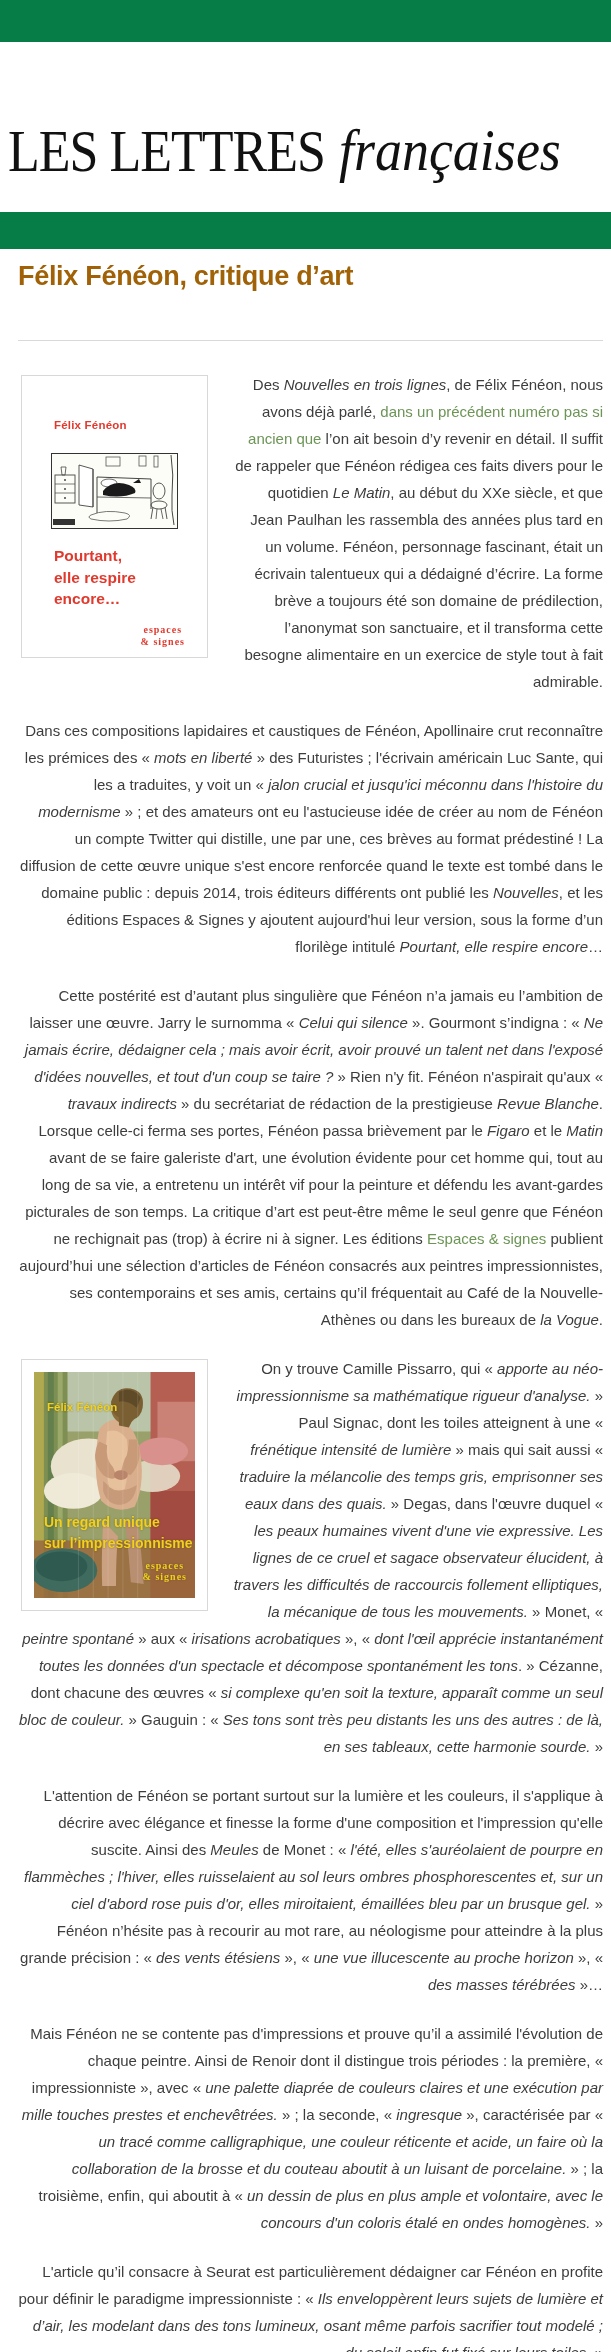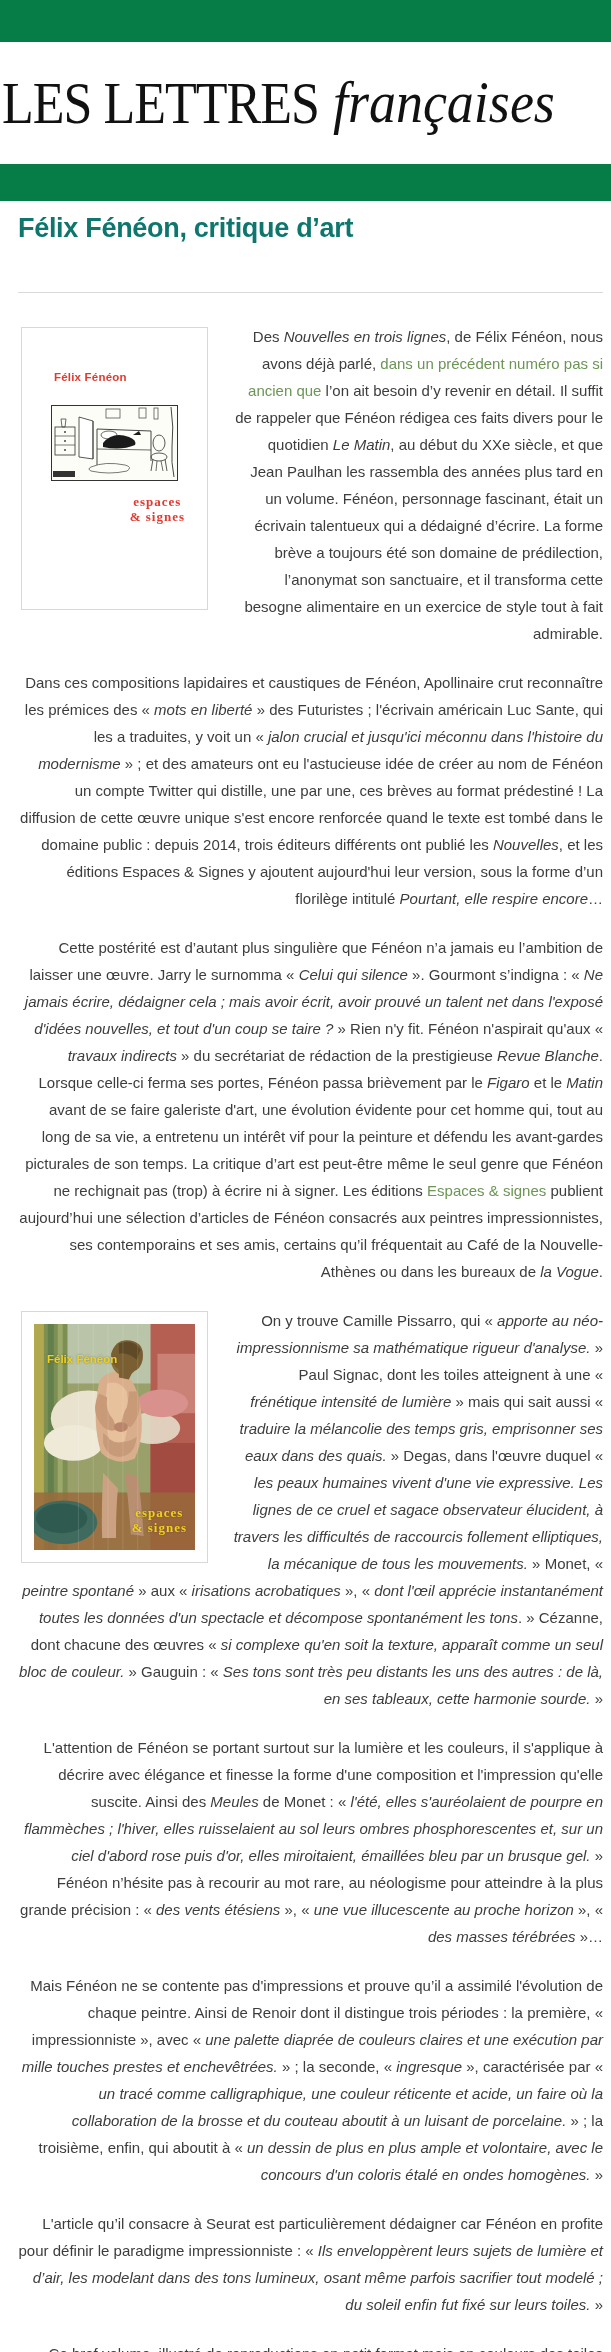--- a/index.html
+++ b/index.html
@@ -16,38 +16,39 @@
     min-height:2352px;
     background:#ffffff;
     font-family:"Liberation Sans","DejaVu Sans",sans-serif;
     color:var(--text);
   }
   
   .bar{height:42px;background:var(--green);}
   .bar.thin{height:37px;}
   .masthead{
     height:122px;display:flex;align-items:center;
-    padding-left:2px;white-space:nowrap;overflow:hidden;
+    padding-left:8px;white-space:nowrap;overflow:hidden;
     cursor:pointer;
+    margin-top:48px;
   }
   .logo-main{
     font-family:"Liberation Serif","DejaVu Serif",serif;
     font-size:52px;color:#111;letter-spacing:-1px;
     transform:scaleY(1.12);display:inline-block;
   }
   .logo-script{
     font-family:"Liberation Serif","DejaVu Serif",serif;
     font-style:italic;font-size:54px;color:#111;margin-left:14px;
     transform:scaleY(1.08);display:inline-block;
   }
   
   .article{padding:0 8px 30px 18px;}
   h1.article-title{
     font-size:27px;line-height:1.3;margin:10px 0 0 0;
-    color:#0f766e;font-weight:700;letter-spacing:-0.3px;
+    color:#a16207;font-weight:700;letter-spacing:-0.3px;
   }
   hr.rule{
     border:none;border-top:1px solid #d9d9d9;
     margin:46px 0 0 0;
   }
   .content{margin-top:30px;font-size:15px;line-height:27px;}
   .block{clear:both;}
   p.para{margin:0 0 22px 0;text-align:right;}
   p.para a{color:var(--link);text-decoration:none;}
   p.para em{font-style:italic;}
@@ -62,21 +63,21 @@
     margin:10px 0 0 18px;letter-spacing:0.2px;
   }
   .cover1-art{display:block;margin:14px auto 0 auto;width:127px;height:76px;}
   .cover1-title{
     color:var(--red);font-weight:700;font-size:15.5px;line-height:1.4;
     margin:16px 0 0 18px;
   }
   .cover1-pub{margin:14px 8px 0 0;text-align:right;}
   .publogo{
     display:inline-block;color:var(--red);font-weight:700;
-    font-size:13px;line-height:1.15;text-align:center;
+    font-size:10px;line-height:1.15;text-align:center;
     font-family:"Liberation Serif","DejaVu Serif",serif;
     letter-spacing:1px;text-transform:lowercase;
   }
   .cover-inner2{height:250px;padding:12px;}
   .painting-wrap{position:relative;width:161px;height:226px;overflow:hidden;}
   .painting-wrap svg{display:block;width:161px;height:226px;}
   .cover2-author{
     position:absolute;top:22px;left:13px;color:var(--yellow);
     font-weight:700;font-size:11.5px;text-shadow:0 0 2px rgba(60,60,20,.5);
   }
@@ -134,20 +135,24 @@
             <path d="M40 62 q14 -6 34 -2 q8 2 2 6 q-18 4 -36 0 q-4 -2 0 -4 z" fill="none" stroke="#555" stroke-width="0.8"></path>
             <ellipse cx="108" cy="38" rx="6" ry="8" fill="none" stroke="#444" stroke-width="0.9"></ellipse>
             <ellipse cx="108" cy="52" rx="8" ry="4" fill="none" stroke="#444" stroke-width="0.9"></ellipse>
             <line x1="102" y1="54" x2="100" y2="66" stroke="#444" stroke-width="0.9"></line>
             <line x1="114" y1="54" x2="116" y2="66" stroke="#444" stroke-width="0.9"></line>
             <line x1="106" y1="56" x2="105" y2="66" stroke="#444" stroke-width="0.8"></line>
             <line x1="110" y1="56" x2="112" y2="66" stroke="#444" stroke-width="0.8"></line>
             <path d="M120 2 q3 20 1 40 q-1 16 2 30" fill="none" stroke="#444" stroke-width="1"></path>
             <rect x="2" y="66" width="22" height="6" fill="#333"></rect>
           </svg>
+          <div class="cover1-title">
+            <span>Pourtant,</span><br>
+            <span>elle respire encore…</span>
+          </div>
           <div class="cover1-pub">
             <span class="publogo">
               <span>espaces</span><br>
               <span>&amp; signes</span>
             </span>
           </div>
         </div>
       </figure>
       <p class="para"><span>Des </span><em>Nouvelles en trois lignes</em><span>, de Félix Fénéon, nous avons déjà parlé, </span><a href="#">dans un précédent numéro pas si ancien que</a><span> l’on ait besoin d’y revenir en détail. Il suffit de rappeler que Fénéon rédigea ces faits divers pour le quotidien </span><em>Le Matin</em><span>, au début du XXe siècle, et que Jean Paulhan les rassembla des années plus tard en un volume. Fénéon, personnage fascinant, était un écrivain talentueux qui a dédaigné d’écrire. La forme brève a toujours été son domaine de prédilection, l’anonymat son sanctuaire, et il transforma cette besogne alimentaire en un exercice de style tout à fait admirable.</span></p>
       <p class="para"><span>Dans ces compositions lapidaires et caustiques de Fénéon, Apollinaire crut reconnaître les prémices des « </span><em>mots en liberté</em><span> » des Futuristes ; l'écrivain américain Luc Sante, qui les a traduites, y voit un « </span><em>jalon crucial et jusqu'ici méconnu dans l'histoire du modernisme</em><span> » ; et des amateurs ont eu l'astucieuse idée de créer au nom de Fénéon un compte Twitter qui distille, une par une, ces brèves au format prédestiné ! La diffusion de cette œuvre unique s'est encore renforcée quand le texte est tombé dans le domaine public : depuis 2014, trois éditeurs différents ont publié les </span><em>Nouvelles</em><span>, et les éditions Espaces &amp; Signes y ajoutent aujourd'hui leur version, sous la forme d’un florilège intitulé </span><em>Pourtant, elle respire encore</em><span>…</span></p>
@@ -188,20 +193,24 @@
               <path d="M86 20 q14 -6 22 6 l-4 10 q-10 -8 -18 -6 z" fill="#5f4a28"></path>
               <g opacity="0.12" stroke="#ffffff" stroke-width="1">
                 <line x1="45" y1="0" x2="45" y2="228"></line>
                   <line x1="60" y1="0" x2="60" y2="228"></line>
                 <line x1="75" y1="0" x2="75" y2="228"></line>
                   <line x1="90" y1="0" x2="90" y2="228"></line>
                 <line x1="105" y1="0" x2="105" y2="228"></line>
               </g>
             </svg>
             <div class="cover2-author">Félix Fénéon</div>
+            <div class="cover2-title">
+              <span>Un regard unique</span><br>
+              <span>sur l’impressionnisme</span>
+            </div>
             <div class="cover2-pub">
               <span class="publogo">
                 <span>espaces</span><br>
                 <span>&amp; signes</span>
               </span>
             </div>
           </div>
         </div>
       </figure>
       <p class="para"><span>On y trouve Camille Pissarro, qui « </span><em>apporte au néo-impressionnisme sa mathématique rigueur d'analyse.</em><span> » Paul Signac, dont les toiles atteignent à une « </span><em>frénétique intensité de lumière</em><span> » mais qui sait aussi « </span><em>traduire la mélancolie des temps gris, emprisonner ses eaux dans des quais.</em><span> » Degas, dans l'œuvre duquel « </span><em>les peaux humaines vivent d'une vie expressive. Les lignes de ce cruel et sagace observateur élucident, à travers les difficultés de raccourcis follement elliptiques, la mécanique de tous les mouvements.</em><span> » Monet, « </span><em>peintre spontané</em><span> » aux « </span><em>irisations acrobatiques</em><span> », « </span><em>dont l'œil apprécie instantanément toutes les données d'un spectacle et décompose spontanément les tons</em><span>. » Cézanne, dont chacune des œuvres « </span><em>si complexe qu'en soit la texture, apparaît comme un seul bloc de couleur.</em><span> » Gauguin : « </span><em>Ses tons sont très peu distants les uns des autres : de là, en ses tableaux, cette harmonie sourde.</em><span> »</span></p>

